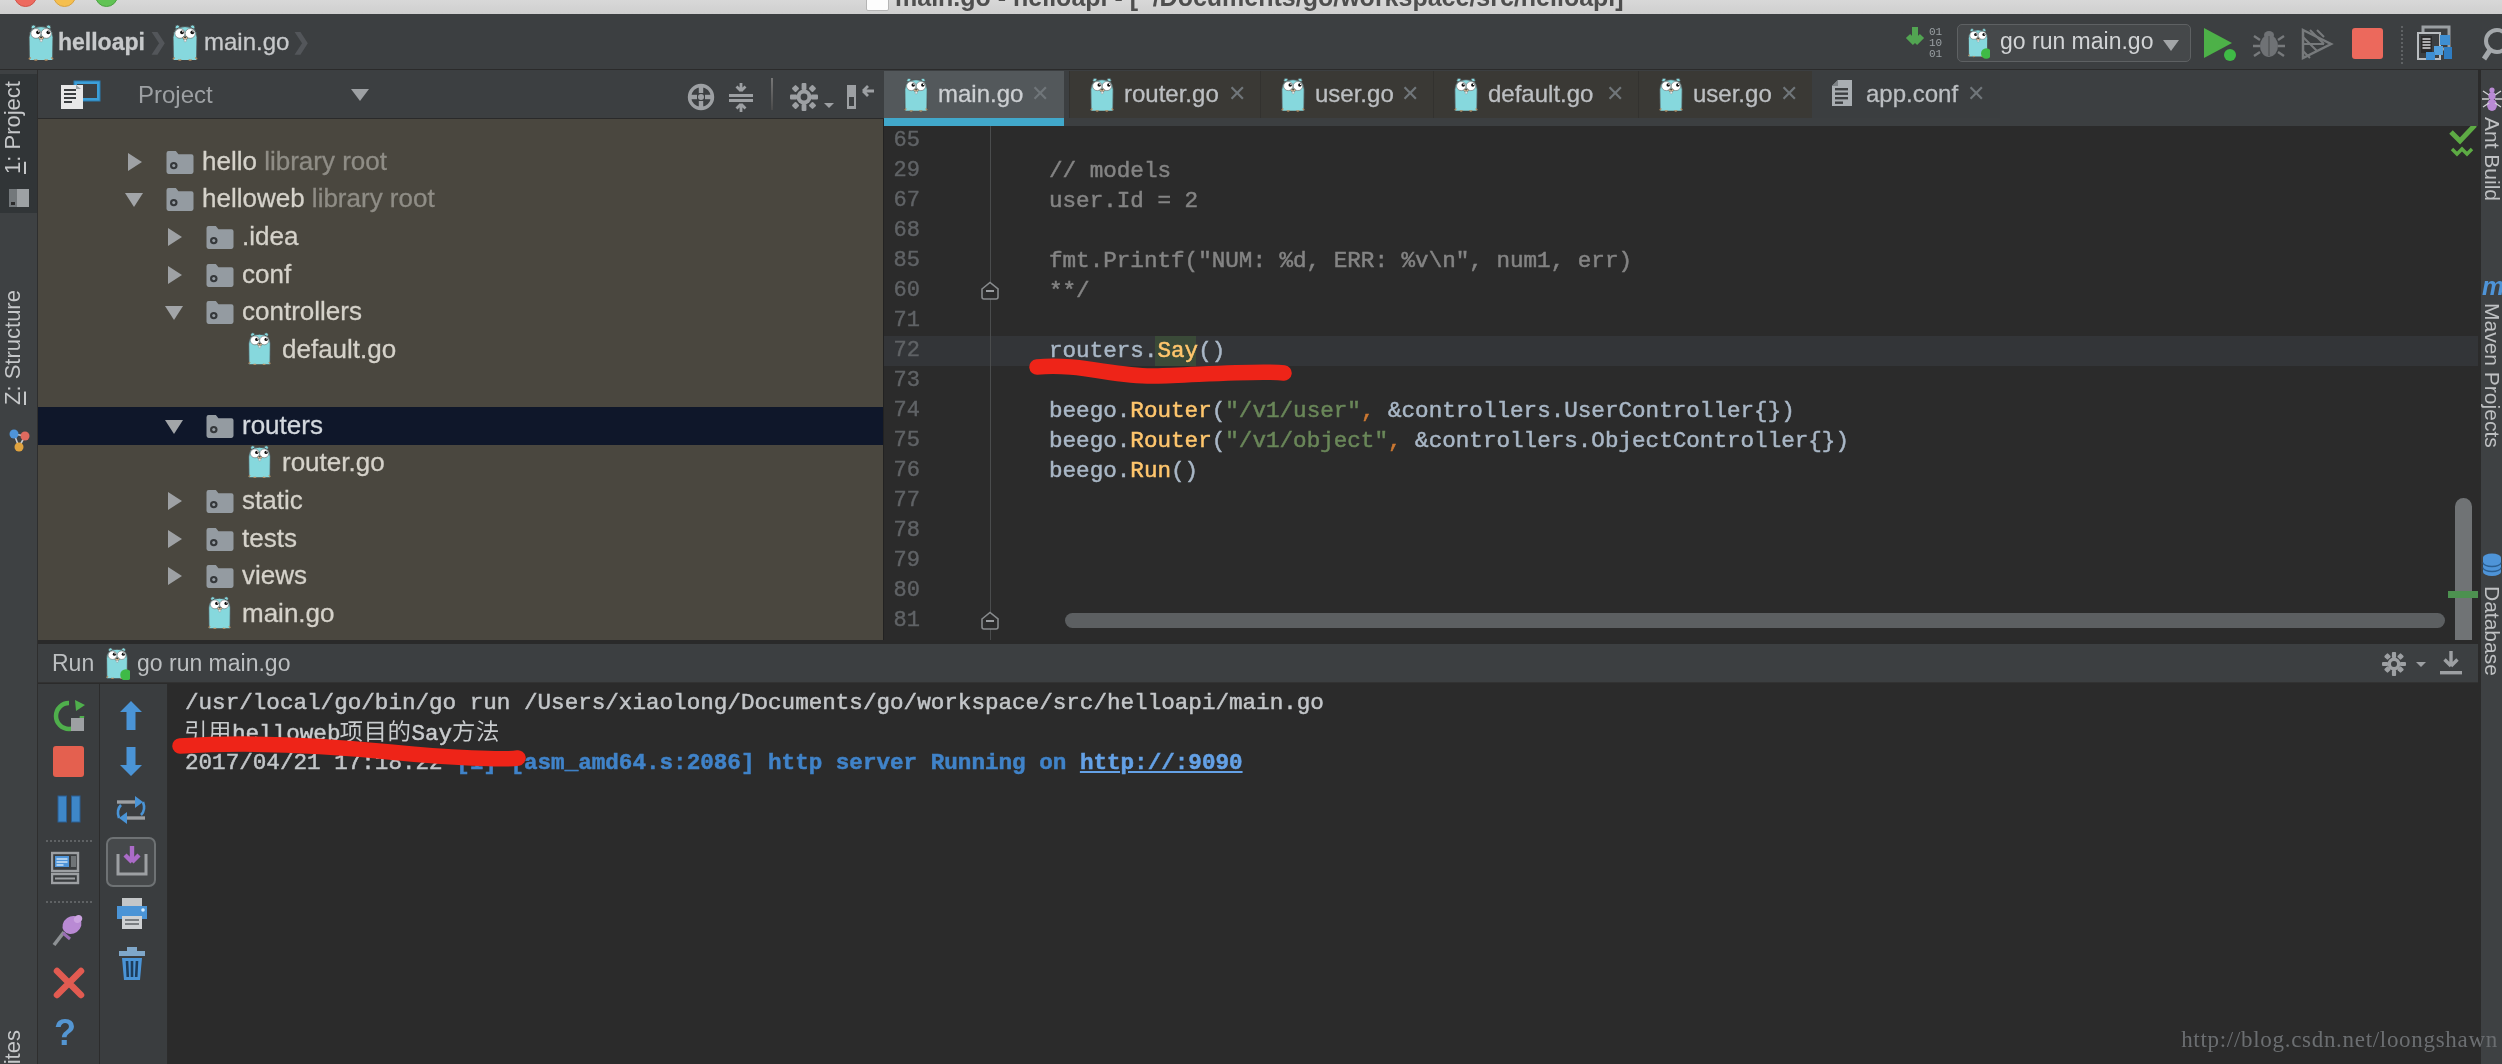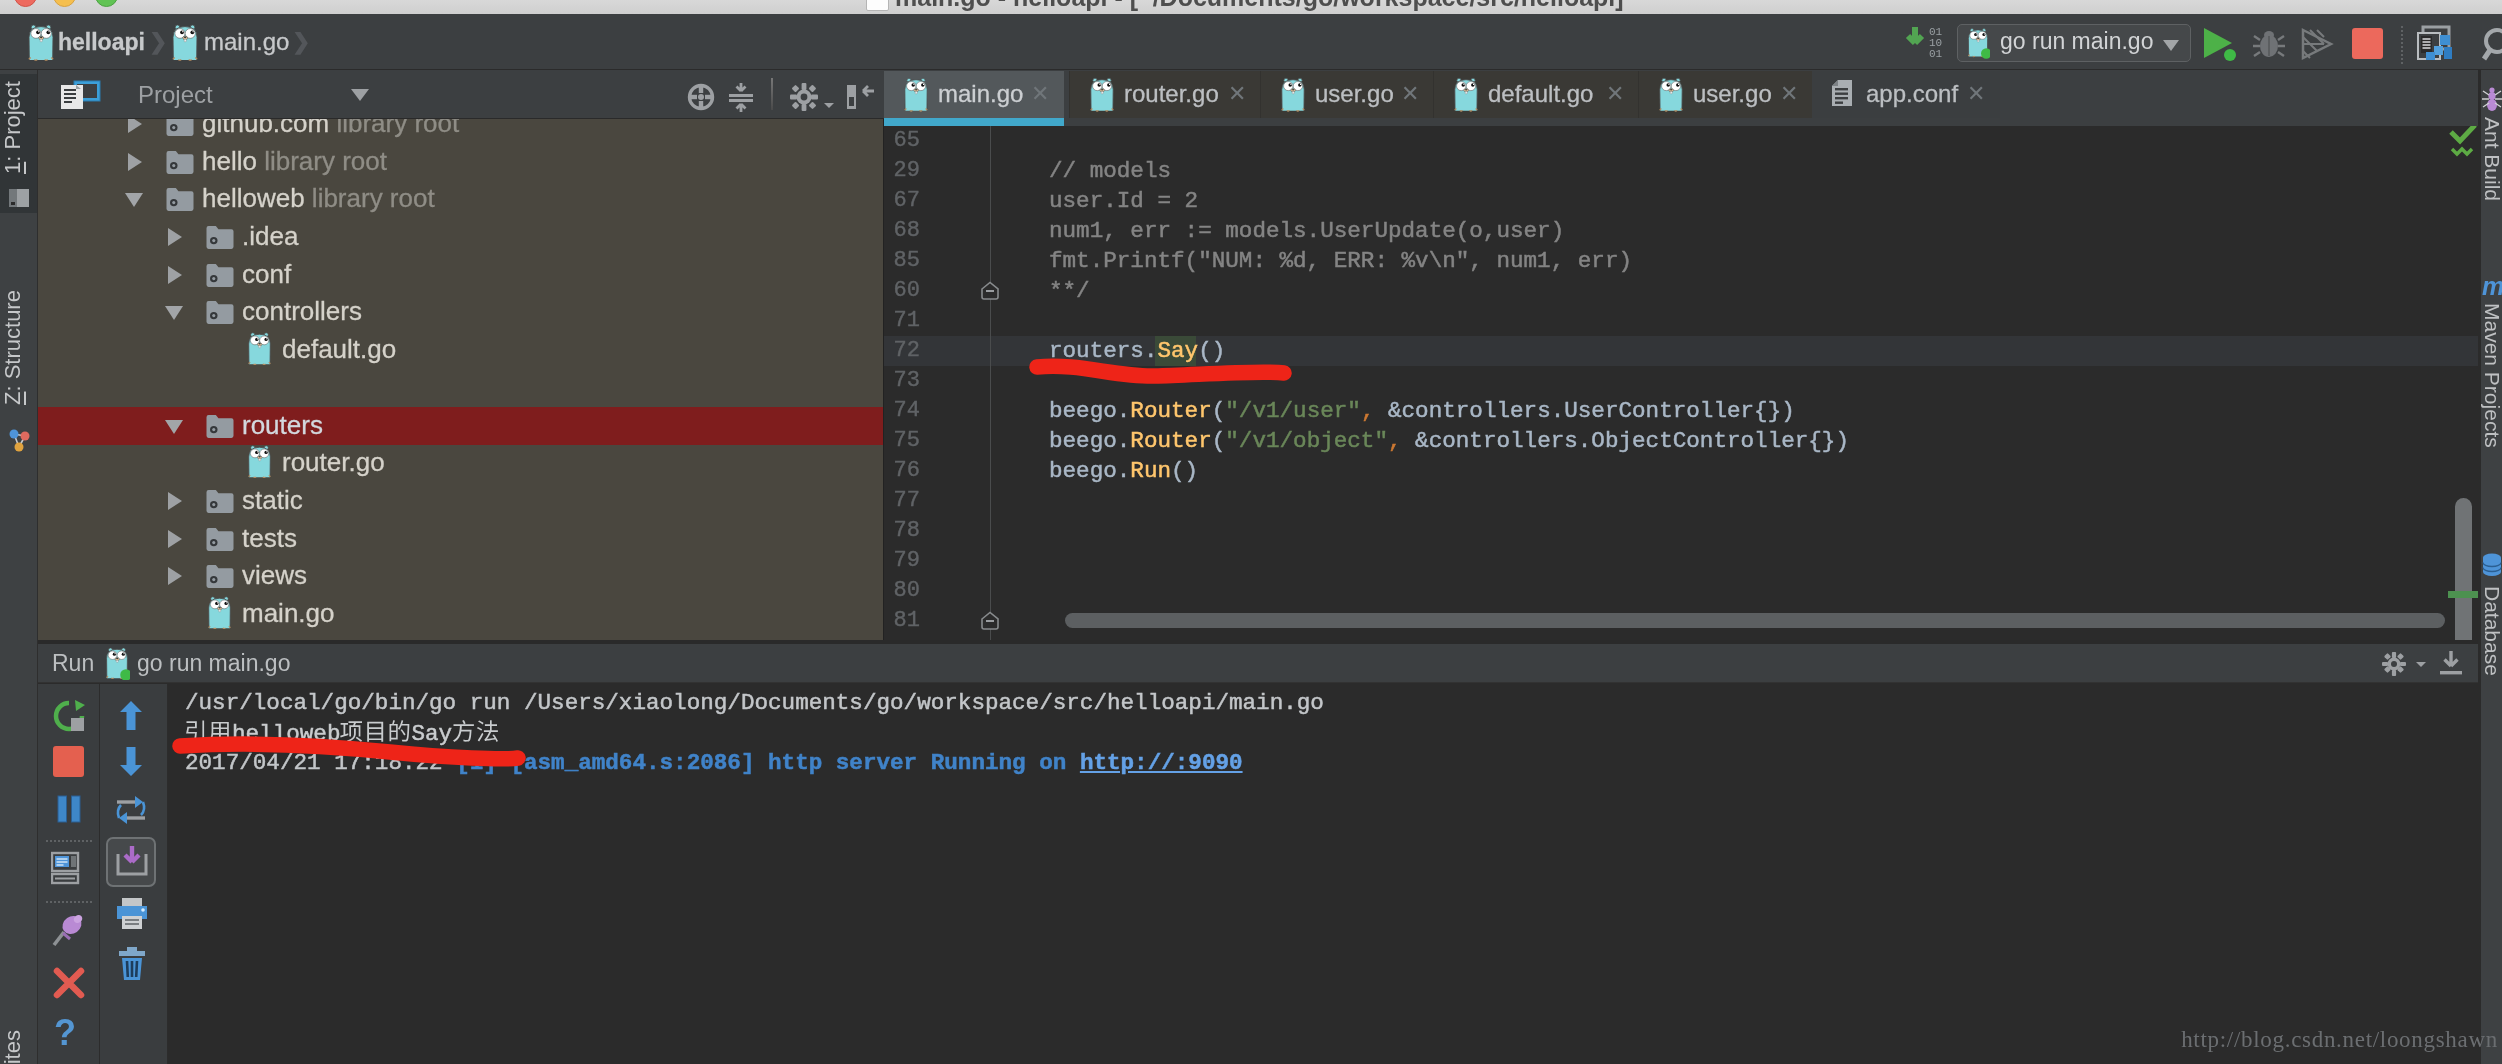--- a/index.html
+++ b/index.html
@@ -19,21 +19,21 @@
 #leftstrip{left:0;top:70px;width:38px;height:994px;background:#3e4143;border-right:1px solid #2e2e2e;overflow:hidden;}
 .vtab-up{position:absolute;left:0;width:38px;writing-mode:vertical-rl;transform:rotate(180deg);
   color:#c6c8ca;font-size:22px;text-align:center;white-space:nowrap;}
 
 #projhead{left:38px;top:70px;width:846px;height:49px;background:#3c3f41;border-bottom:1px solid #2a2a2a;}
 #projhead .t{position:absolute;left:100px;top:11px;font-size:24px;color:#9da0a3;}
 #tree{left:38px;top:119px;width:846px;height:521px;background:#4a473f;overflow:hidden;border-right:1px solid #222;}
 .row{position:absolute;left:0;width:846px;height:38px;}
 .row .lbl{position:absolute;top:3px;-webkit-text-stroke:0.3px currentcolor;font-size:26px;color:#d5d2ca;white-space:nowrap;}
 .row .sub{color:#8f8d86;}
-.selrow{background:#7f1d1d;}
+.selrow{background:#0f172a;}
 .selrow .lbl{color:#d3d8de;}
 .tri-r{position:absolute;width:0;height:0;border-left:14px solid #9ea1a4;border-top:9px solid transparent;border-bottom:9px solid transparent;}
 .tri-d{position:absolute;width:0;height:0;border-top:14px solid #a2a5a8;border-left:9px solid transparent;border-right:9px solid transparent;}
 
 #tabbar{left:884px;top:70px;width:1594px;height:56px;background:#3c3f41;overflow:hidden;}
 .tab{position:absolute;top:1px;height:47px;}
 .tab .nm{position:absolute;top:9px;-webkit-text-stroke:0.3px currentcolor;font-size:24px;color:#bcbfc2;white-space:nowrap;}
 .tab .x{position:absolute;top:10px;font-size:22px;color:#70767a;}
 #tab-active{background:#53585b;}
 #tab-active .nm{color:#cccfd2;}
@@ -223,27 +223,20 @@
 <circle cx="16" cy="16" r="3.4" fill="#3c3f41"></circle>
 <path d="M36 22 l5 5 l5 -5 Z" fill="#9da0a3"></path>
       </svg>
       <svg class="abs" style="left:806px;top:11px" width="34" height="32">
 <rect x="3" y="4" width="9" height="24" fill="#9da0a3"></rect>
         <rect x="5" y="16" width="5" height="9" fill="#3c3f41"></rect>
 <path d="M30 10 L19 10 M19 10 L24 5 M19 10 L24 15" stroke="#9da0a3" stroke-width="2.8" fill="none"></path>
       </svg>
     </div>
     <div id="tree" class="abs">
-      <div class="row" style="top:-14px;">
-        <div class="tri-r" style="left:90px;top:10px;"></div>
-        <svg class="abs" style="left:127px;top:6px" width="30" height="27" viewBox="0 0 28 26">
-          <use href="#foldericon"></use>
-        </svg>
-        <div class="lbl" style="left:164px;">github.com <span class="sub">library root</span></div>
-      </div>
       <div class="row" style="top:24px;">
         <div class="tri-r" style="left:90px;top:10px;"></div>
         <svg class="abs" style="left:127px;top:6px" width="30" height="27" viewBox="0 0 28 26">
           <use href="#foldericon"></use>
         </svg>
         <div class="lbl" style="left:164px;text-align:right;">hello <span class="sub">library root</span></div>
       </div>
       <div class="row" style="top:61px;">
         <div class="tri-d" style="left:87px;top:13px;"></div>
         <svg class="abs" style="left:127px;top:6px" width="30" height="27" viewBox="0 0 28 26">
@@ -380,21 +373,20 @@
       <div class="lnum" style="left:0;top:270px;">74</div>
       <div class="lnum" style="left:0;top:300px;">75</div>
       <div class="lnum" style="left:0;top:330px;">76</div>
       <div class="lnum" style="left:0;top:360px;">77</div>
       <div class="lnum" style="left:0;top:390px;">78</div>
       <div class="lnum" style="left:0;top:420px;">79</div>
       <div class="lnum" style="left:0;top:450px;">80</div>
       <div class="lnum" style="left:0;top:480px;">81</div>
       <div class="cl cmt" style="left:165px;top:30px;">// models</div>
       <div class="cl cmt" style="left:165px;top:60px;">user.Id = 2</div>
-      <div class="cl cmt" style="left:165px;top:90px;">num1, err := models.UserUpdate(o,user)</div>
       <div class="cl cmt" style="left:165px;top:120px;">fmt.Printf("NUM: %d, ERR: %v\n", num1, err)</div>
       <div class="cl cmt" style="left:165px;top:150px;">**/</div>
       <div class="cl" style="left:165px;top:210px;"><span class="code">routers.</span><span class="fn">Say</span><span class="code">()</span></div>
       <div class="cl" style="left:165px;top:270px;"><span class="code">beego.</span><span class="fn">Router</span><span class="code">(</span><span class="str">"/v1/user"</span><span class="op">,</span><span class="code"> &amp;controllers.UserController{})</span></div>
       <div class="cl" style="left:165px;top:300px;"><span class="code">beego.</span><span class="fn">Router</span><span class="code">(</span><span class="str">"/v1/object"</span><span class="op">,</span><span class="code"> &amp;controllers.ObjectController{})</span></div>
       <div class="cl" style="left:165px;top:330px;"><span class="code">beego.</span><span class="fn">Run</span><span class="code">()</span></div>
       <svg class="abs" style="left:96px;top:155px" width="20" height="20" viewBox="0 0 20 20">
         <use href="#foldmark"></use>
       </svg>
       <svg class="abs" style="left:96px;top:485px" width="20" height="20" viewBox="0 0 20 20">

